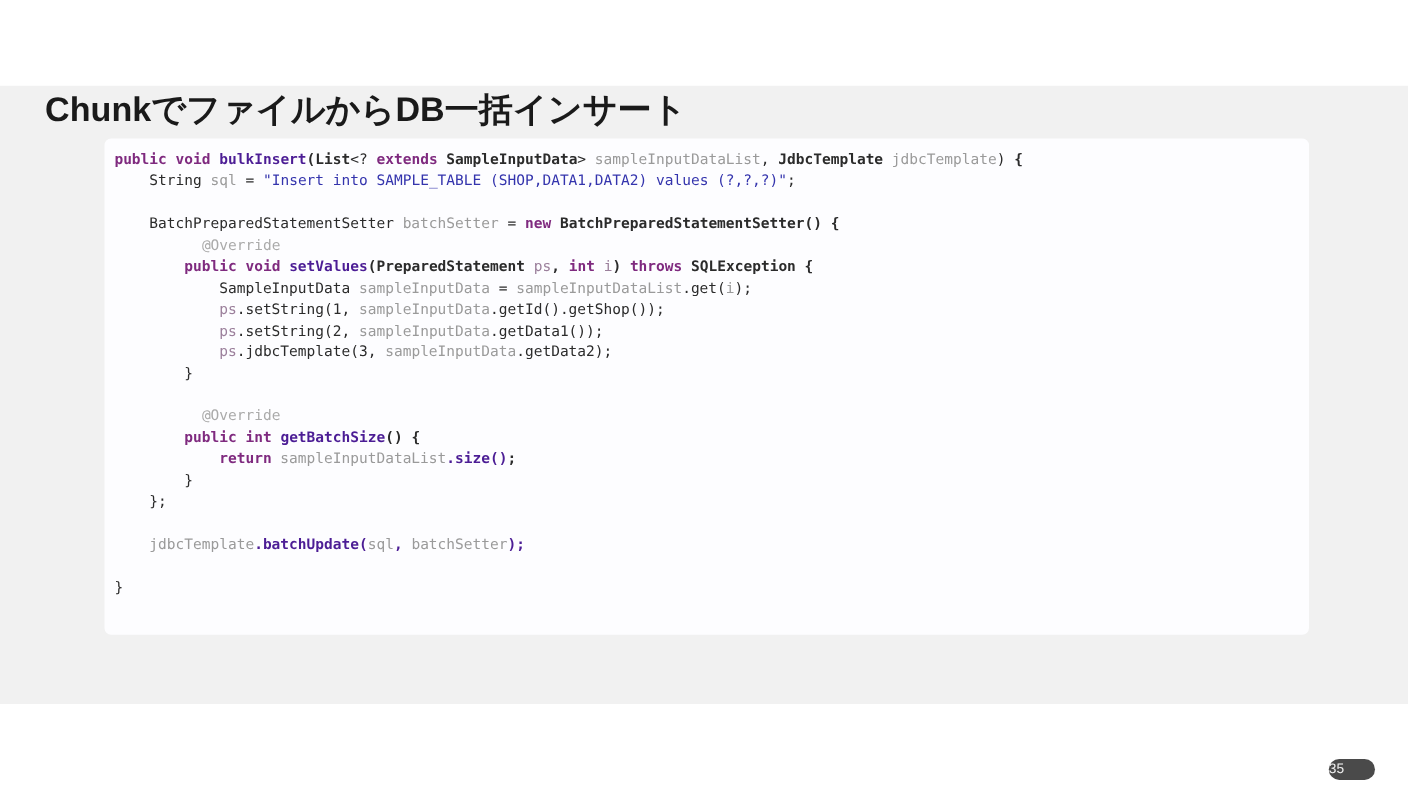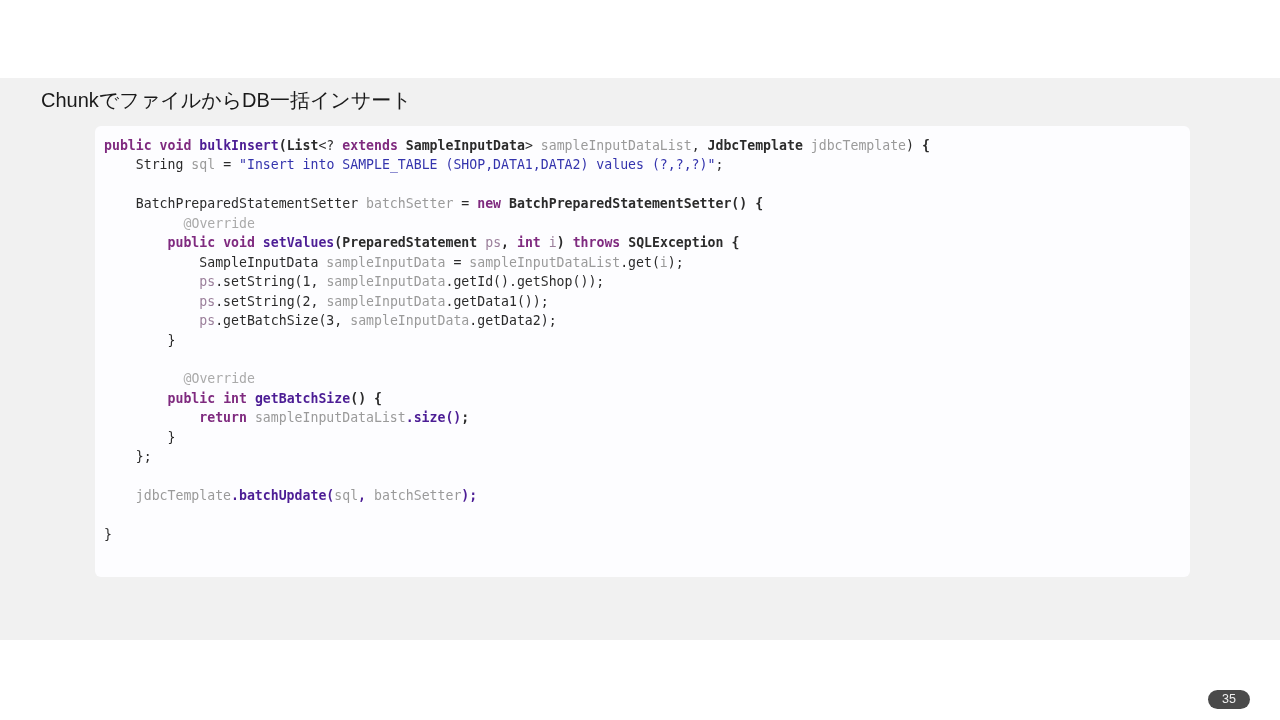--- a/index.html
+++ b/index.html
@@ -33,25 +33,25 @@
     width: 1280px;
     height: 562px;
     background: #f1f1f1;
   }
 
   
   .slide-title {
     position: absolute;
     left: 41px;
     top: 84px;
-    font-size: 20px;
+    font-size: 31px;
     line-height: 32px;
     letter-spacing: 0px;
     color: #1a1a1a;
-    font-weight: 400;
+    font-weight: 700;
     white-space: nowrap;
   }
 
   
   .code-card {
     position: absolute;
     left: 95px;
     top: 126px;
     width: 1095px;
     height: 451px;
@@ -129,21 +129,20 @@
     position: absolute;
     left: 1208px;
     top: 690px;
     width: 42px;
     height: 19px;
     border-radius: 10px;
     background: #4a4a4a;
     color: #efefef;
     font-size: 12.5px;
     line-height: 19px;
-    text-align: center;
     box-sizing: border-box;
   }
 </style>
 </head>
 <body>
 
 <div class="slide">
 
   <div class="slide-body"></div>
 
@@ -152,21 +151,21 @@
   <div class="code-card">
     <pre class="code-block"><code><span class="k">public</span> <span class="k">void</span> <span class="fn">bulkInsert</span><span class="ty">(List</span><span class="id">&lt;? </span><span class="k">extends</span> <span class="ty">SampleInputData</span><span class="id">&gt;</span> <span class="var">sampleInputDataList</span><span class="id">,</span> <span class="ty">JdbcTemplate</span> <span class="var">jdbcTemplate</span><span class="id">)</span> <span class="ty">{</span>
     <span class="id">String</span> <span class="var">sql</span> <span class="id">=</span> <span class="st">"Insert into SAMPLE_TABLE (SHOP,DATA1,DATA2) values (?,?,?)"</span><span class="id">;</span>
 
     <span class="id">BatchPreparedStatementSetter</span> <span class="var">batchSetter</span> <span class="id">=</span> <span class="k">new</span> <span class="ty">BatchPreparedStatementSetter() {</span>
         <span class="an">@Override</span>
         <span class="k">public</span> <span class="k">void</span> <span class="fn">setValues</span><span class="ty">(PreparedStatement</span> <span class="mv">ps</span><span class="ty">,</span> <span class="k">int</span> <span class="mv">i</span><span class="ty">)</span> <span class="k">throws</span> <span class="ty">SQLException {</span>
             <span class="id">SampleInputData</span> <span class="var">sampleInputData</span> <span class="id">=</span> <span class="var">sampleInputDataList</span><span class="id">.get(</span><span class="var">i</span><span class="id">);</span>
             <span class="mv">ps</span><span class="id">.setString(</span><span class="num">1</span><span class="id">,</span> <span class="var">sampleInputData</span><span class="id">.getId().getShop());</span>
             <span class="mv">ps</span><span class="id">.setString(</span><span class="num">2</span><span class="id">,</span> <span class="var">sampleInputData</span><span class="id">.getData1());</span>
-            <span class="mv">ps</span><span class="id">.getBatchSize(</span><span class="num">3</span><span class="id">,</span> <span class="var">sampleInputData</span><span class="id">.getData2);</span>
+            <span class="mv">ps</span><span class="id">.jdbcTemplate(</span><span class="num">3</span><span class="id">,</span> <span class="var">sampleInputData</span><span class="id">.getData2);</span>
         <span class="id">}</span>
 
         <span class="an">@Override</span>
         <span class="k">public</span> <span class="k">int</span> <span class="fn">getBatchSize</span><span class="ty">() {</span>
             <span class="k">return</span> <span class="var">sampleInputDataList</span><span class="fn">.size()</span><span class="ty">;</span>
         <span class="id">}</span>
     <span class="id">};</span>
 
     <span class="var">jdbcTemplate</span><span class="fn">.batchUpdate(</span><span class="var">sql</span><span class="fn">,</span> <span class="var">batchSetter</span><span class="fn">);</span>
 

